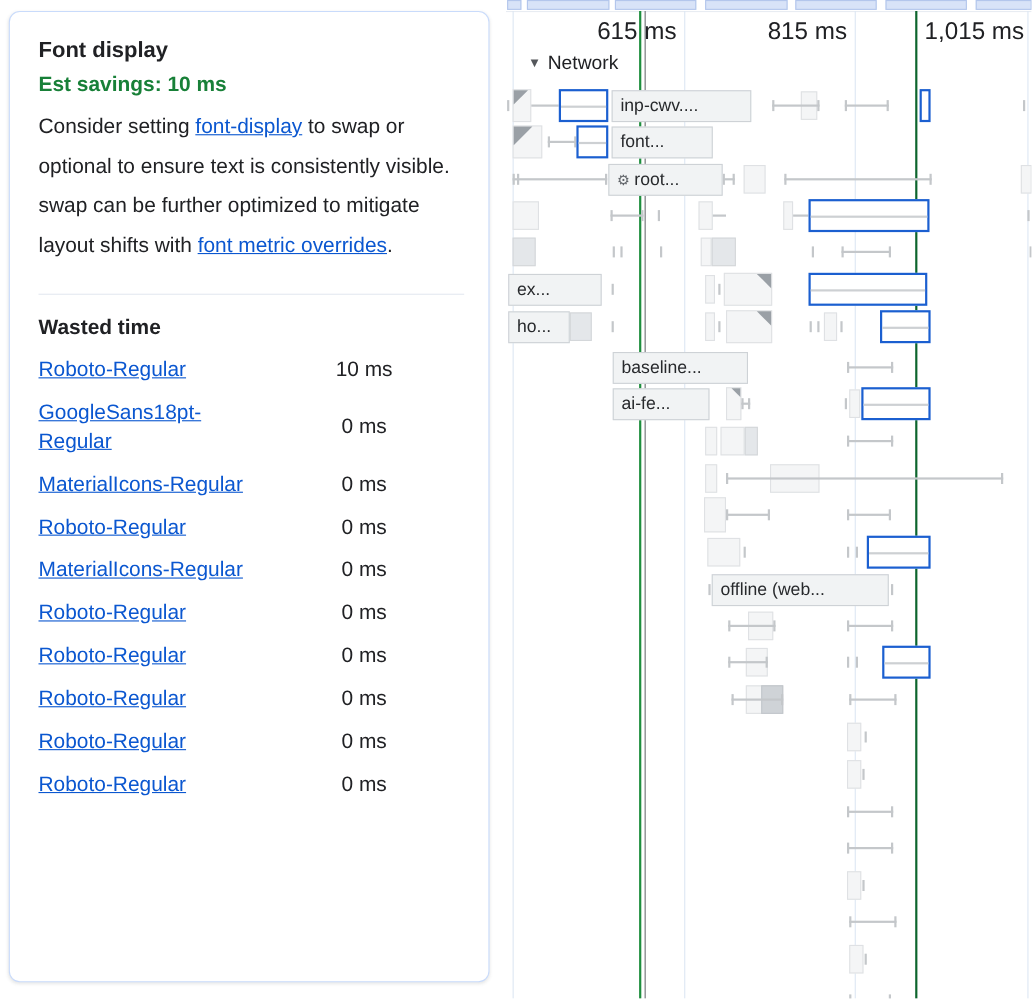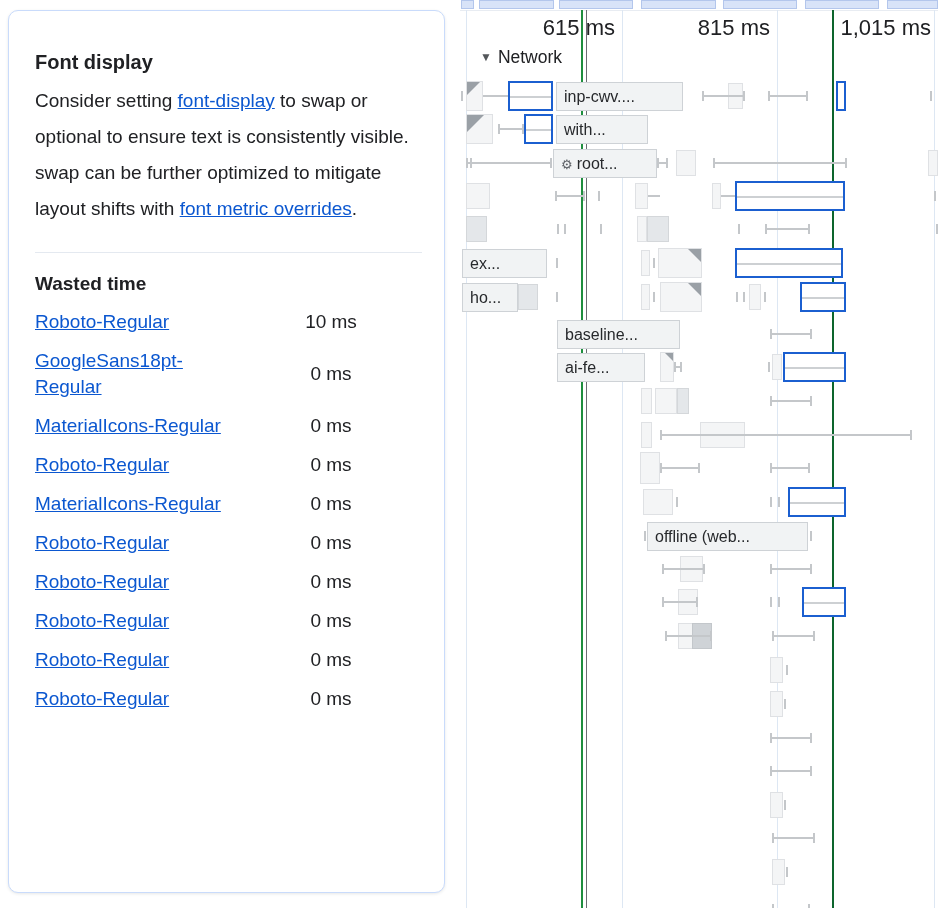--- a/index.html
+++ b/index.html
@@ -3,21 +3,21 @@
 <meta charset="utf-8">
 <style>
   html,body{margin:0;padding:0;background:#fff;}
   .stage{position:relative;width:938px;height:908px;overflow:hidden;background:#fff;
          font-family:"Liberation Sans",sans-serif;color:#202124;}
 
   
   .card{position:absolute;left:8px;top:10px;width:437px;height:883px;box-sizing:border-box;
         background:#fff;border:1.5px solid var(--card-border);border-radius:10px;
         box-shadow:0 1px 3px rgba(60,64,67,.12);padding:24px 22px 16px 26px;}
-  .card h2{margin:16px 0 9px 0;font-size:20px;font-weight:600;color:#202124;}
+  .card h2{margin:0 0 9px 0;font-size:20px;font-weight:600;color:#202124;}
   .savings{font-size:19px;font-weight:600;color:var(--savings);margin-bottom:9px;}
   .desc{margin:0;font-size:19px;line-height:36px;color:#202124;}
   .lnk{color:var(--link);text-decoration:underline;cursor:pointer;}
   .divider{border:none;border-top:1px solid #e4e9f0;margin:25px 0 20px 0;}
   .thead{display:flex;font-size:19px;font-weight:700;margin-bottom:14px;}
   .th-font{flex:1;}
   .th-time{text-align:center;}
   .frow{display:flex;align-items:center;margin-bottom:13px;font-size:19px;line-height:26px;}
   .flink{flex:0 0 205px;color:var(--link);text-decoration:underline;word-break:normal;cursor:pointer;}
   .fval{flex:1;text-align:center;color:#202124;}
@@ -53,20 +53,21 @@
            border-style:solid;z-index:5;}
   .cliptri{position:absolute;top:0;left:0;width:0;height:0;border-style:solid;z-index:5;}
 </style>
 </head>
 <body>
 
 <div class="stage">
 
   <section class="card">
     <h2>Font display</h2>
+    <div class="savings">Est savings: 10 ms</div>
     <p class="desc"><span>Consider setting </span><a class="lnk">font-display</a><span> to swap or optional to ensure text is consistently visible. swap can be further optimized to mitigate layout shifts with </span><a class="lnk">font metric overrides</a><span>.</span></p>
     <hr class="divider">
     <div class="thead">
       <span class="th-time">Wasted time</span>
     </div>
     <div id="font-rows">
         <div class="frow">
           <a class="flink">Roboto-Regular</a>
           <span class="fval">10 ms</span>
         </div>
@@ -151,21 +152,21 @@
       <div class="tick" style="left: 470px; top: 91px;"></div>
       <div class="gbox" style="left: 6px; width: 27px; top: 114px; height: 30px;">
         <div class="cliptri" style="border-width: 17px 17px 0px 0px; border-color: rgb(154, 160, 166) transparent transparent;"></div>
       </div>
       <div class="wline" style="left: 38px; width: 26px; top: 128.25px;"></div>
       <div class="wcap" style="left: 38px; top: 124px;"></div>
       <div class="wcap" style="left: 62px; top: 124px;"></div>
       <div class="bluebox" style="left: 64px; width: 29px; top: 114px; height: 30px;">
         <div class="mid"></div>
       </div>
-      <div class="chip" style="left: 96px; width: 92px; top: 114.5px;">with...</div>
+      <div class="chip" style="left: 96px; width: 92px; top: 114.5px;">font...</div>
       <div class="wline" style="left: 6px; width: 86px; top: 162.25px;"></div>
       <div class="wcap" style="left: 6px; top: 158px;"></div>
       <div class="wcap" style="left: 90px; top: 158px;"></div>
       <div class="tick" style="left: 10px; top: 158px;"></div>
       <div class="chip" style="left: 93px; width: 104px; top: 148.5px;"><span class="gear">⚙</span>root...</div>
       <div class="wline" style="left: 197px; width: 11px; top: 162.25px;"></div>
       <div class="wcap" style="left: 197px; top: 158px;"></div>
       <div class="wcap" style="left: 206px; top: 158px;"></div>
       <div class="gbox" style="left: 216px; width: 20px; top: 150px; height: 26px;"></div>
       <div class="wline" style="left: 253px; width: 134px; top: 162.25px;"></div>

